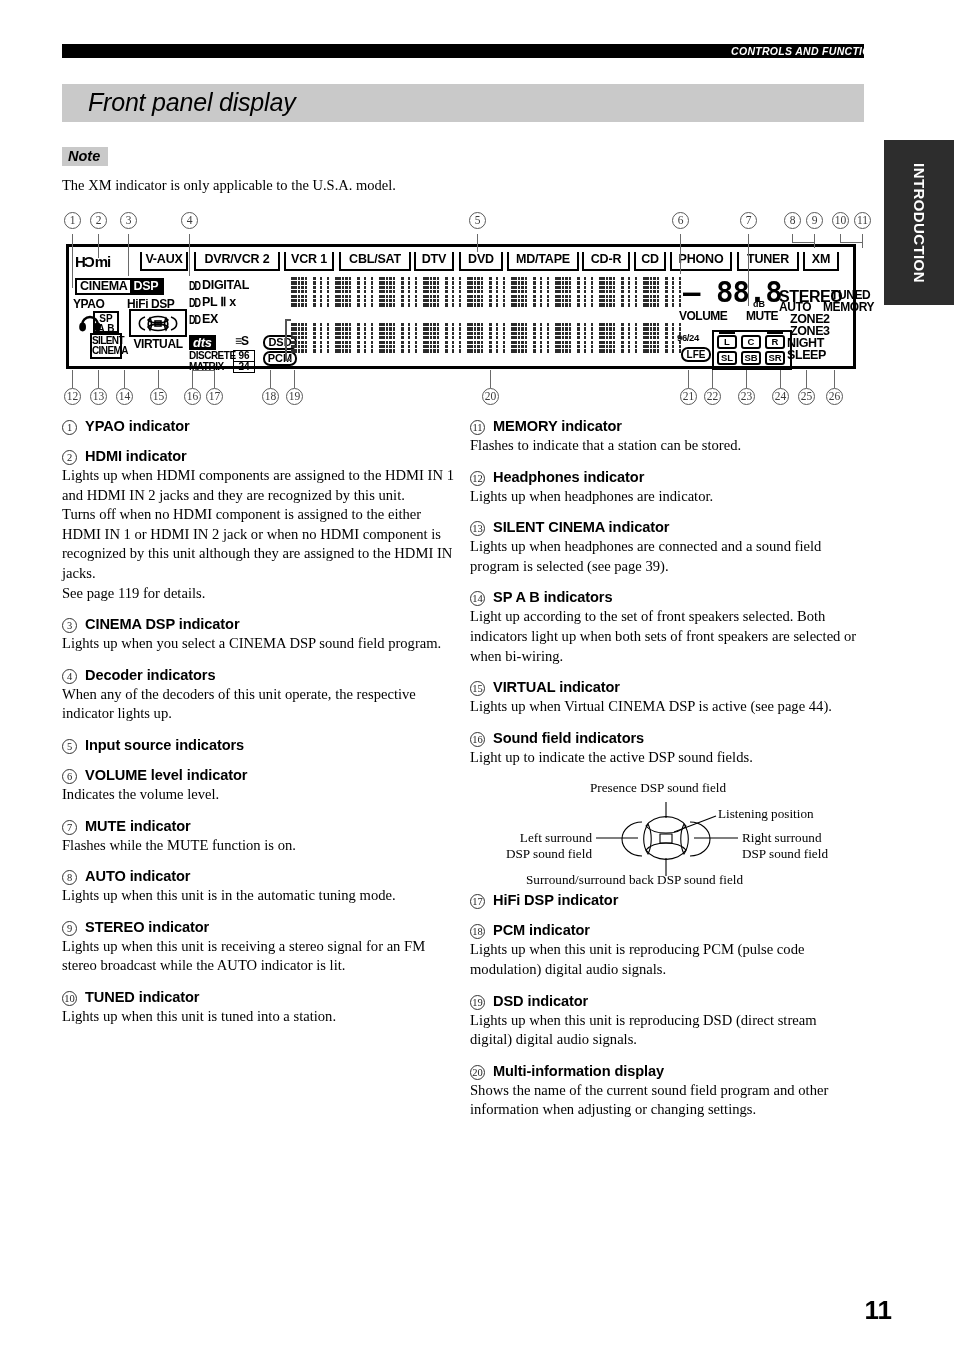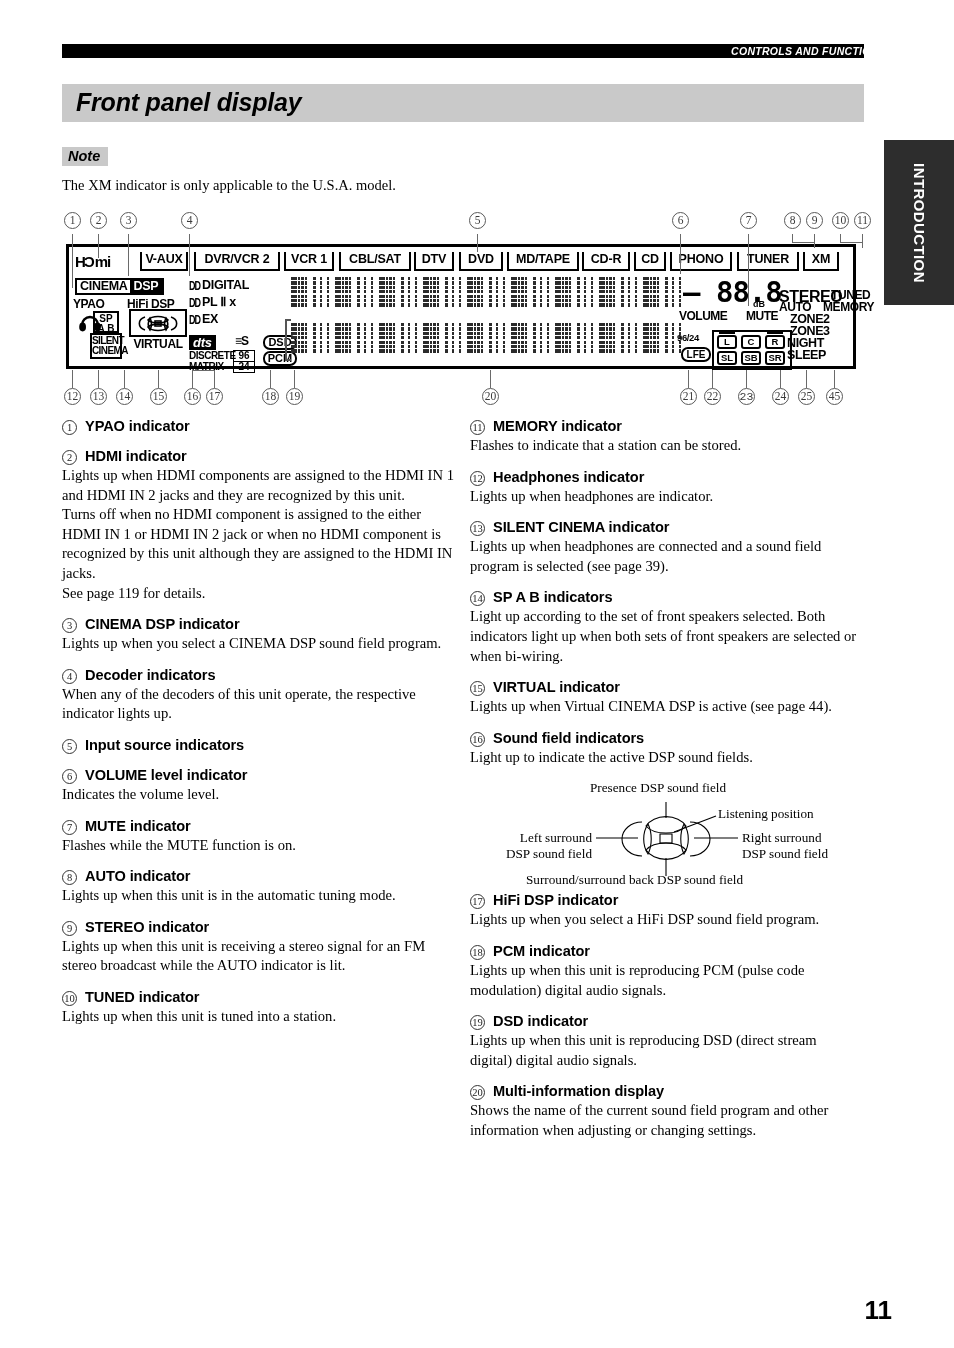--- a/index.html
+++ b/index.html
@@ -3,22 +3,22 @@
 <meta charset="utf-8">
 <style>
   html,body{margin:0;padding:0;background:#fff;}
   body{width:954px;height:1348px;position:relative;font-family:"Liberation Serif",serif;color:#000;overflow:hidden;}
 
   
   .hdr-band{position:absolute;left:62px;top:44px;width:802px;height:14px;background:#000;}
   .hdr-text{position:absolute;right:68px;top:44px;height:14px;line-height:14px;color:#fff;
     font-family:"Liberation Sans",sans-serif;font-weight:bold;font-style:italic;font-size:10.5px;letter-spacing:.3px;}
   .title-band{position:absolute;left:62px;top:84px;width:802px;height:38px;background:#c9c9c9;}
-  .title-text{position:absolute;left:76px;top:88px;font-family:"Liberation Sans",sans-serif;
-    font-weight:bold;font-style:italic;font-size:25px;letter-spacing:-.2px;}
+  .title-text{position:absolute;left:88px;top:88px;font-family:"Liberation Sans",sans-serif;
+    font-weight:normal;font-style:italic;font-size:25px;letter-spacing:-.2px;}
 
   .note-chip{position:absolute;left:62px;top:147px;background:#c9c9c9;padding:1px 8px 2px 6px;
     font-family:"Liberation Sans",sans-serif;font-weight:bold;font-style:italic;font-size:14.5px;}
   .note-body{position:absolute;left:62px;top:177px;font-size:14.5px;}
 
   
   .tab{position:absolute;left:884px;top:140px;width:70px;height:165px;background:#2d2d2d;}
   .tab span{position:absolute;left:50%;top:50%;transform:translate(-50%,-50%) rotate(90deg);
     transform-origin:center;white-space:nowrap;color:#fff;font-family:"Liberation Sans",sans-serif;
     font-weight:bold;font-size:15px;letter-spacing:.4px;}
@@ -1271,27 +1271,27 @@
       <div class="cal" style="left:200px;top:180px;">18</div>
       <div class="lead" style="left:208px;top:162px;height:18px;"></div>
       <div class="cal" style="left:224px;top:180px;">19</div>
       <div class="lead" style="left:232px;top:162px;height:18px;"></div>
       <div class="cal" style="left:420px;top:180px;">20</div>
       <div class="lead" style="left:428px;top:162px;height:18px;"></div>
       <div class="cal" style="left:618px;top:180px;">21</div>
       <div class="lead" style="left:626px;top:162px;height:18px;"></div>
       <div class="cal" style="left:642px;top:180px;">22</div>
       <div class="lead" style="left:650px;top:162px;height:18px;"></div>
-      <div class="cal" style="left:676px;top:180px;font-family:Liberation Mono, monospace;">23</div>
+      <div class="cal" style="left:676px;top:180px;">23</div>
       <div class="lead" style="left:684px;top:162px;height:18px;"></div>
       <div class="cal" style="left:710px;top:180px;">24</div>
       <div class="lead" style="left:718px;top:162px;height:18px;"></div>
       <div class="cal" style="left:736px;top:180px;">25</div>
       <div class="lead" style="left:744px;top:162px;height:18px;"></div>
-      <div class="cal" style="left:764px;top:180px;">45</div>
+      <div class="cal" style="left:764px;top:180px;">26</div>
       <div class="lead" style="left:772px;top:162px;height:18px;"></div>
       <div class="lead-h" style="left:130px;top:162px;width:22px;"></div>
     </div>
 </div>
 
 <div class="col colL" id="col-left">
     <div class="ent">
       <h3>
         <span class="num">1</span>
         <span>YPAO indicator</span>
@@ -1419,21 +1419,20 @@
       <path d="M172,42 a20,17 0 0 0 0,34"></path>
       <path d="M220,42 a20,17 0 0 1 0,34"></path>
       <rect x="190" y="54" width="12" height="9"></rect>
     </g>
       </svg><div class="lb" style="left:120px;top:0;">Presence DSP sound field</div><div class="lb" style="left:248px;top:26px;">Listening position</div><div class="lb" style="left:18px;top:50px;text-align:right;width:104px;">Left surround<br>DSP sound field</div><div class="lb" style="left:272px;top:50px;">Right surround<br>DSP sound field</div><div class="lb" style="left:56px;top:92px;">Surround/surround back DSP sound field</div></div>
     <div class="ent">
       <h3>
         <span class="num">17</span>
         <span>HiFi DSP indicator</span>
       </h3>
-      <p>Lights up when you select a HiFi DSP sound field program.</p>
     </div>
     <div class="ent">
       <h3>
         <span class="num">18</span>
         <span>PCM indicator</span>
       </h3>
       <p>Lights up when this unit is reproducing PCM (pulse code modulation) digital audio signals.</p>
     </div>
     <div class="ent">
       <h3>

